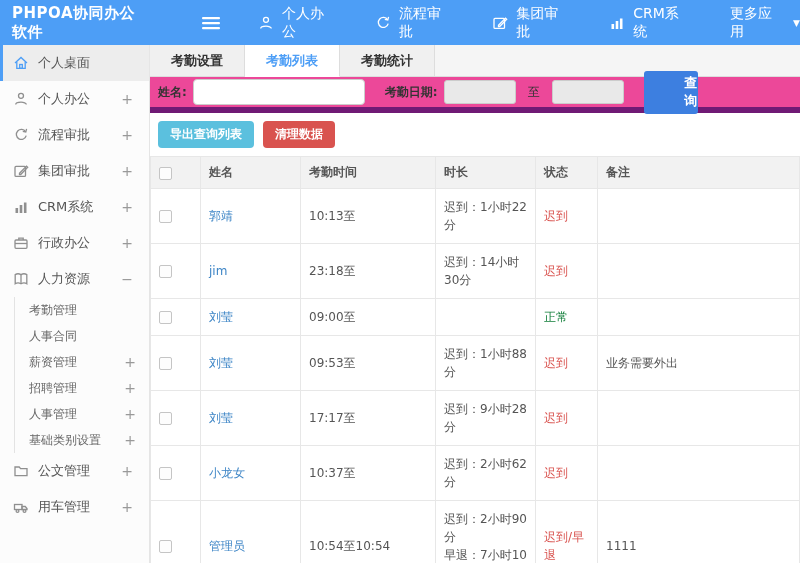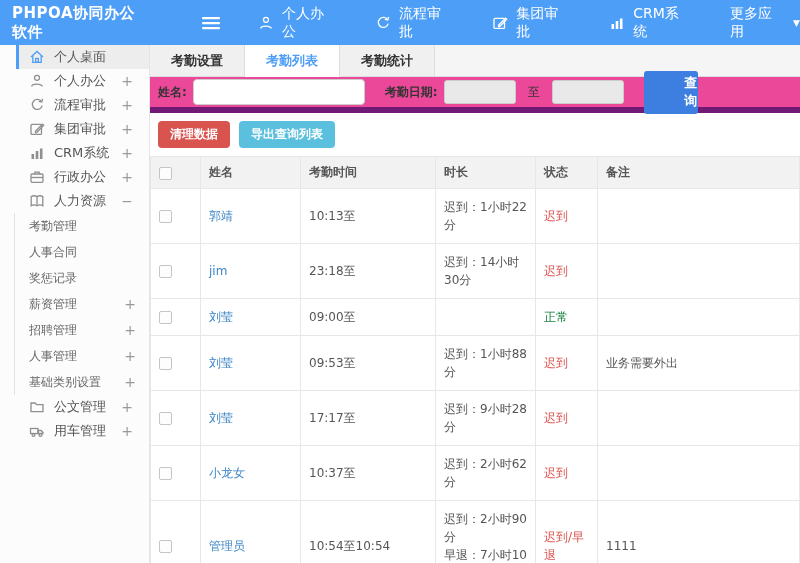--- a/index.html
+++ b/index.html
@@ -11,21 +11,21 @@
   .brand { width:150px; padding-left:12px; font-size:15px; font-weight:bold; letter-spacing:.5px; flex:0 0 150px;}
   .hamburger { margin-left:52px; display:flex; align-items:center; cursor:pointer; }
   .topnav { display:flex; align-items:center; }
   .nav-item { display:flex; align-items:center; margin-left:38px; font-size:14px; color:#fff; text-decoration:none; cursor:pointer;}
   .nav-item .nico { display:flex; margin-right:8px; }
   .caret { font-size:9px; margin-left:8px; }
 
   
   .layout { display:flex; height:518px; }
   .sidebar { flex:0 0 150px; width:150px; background:#fcfcfc; border-right:1px solid #e5e5e5; font-size:13px; color:#555; }
-  .side-item { height:24px; display:flex; align-items:center; padding-left:10px; border-left:3px solid transparent; cursor:pointer;margin-left:16px; }
+  .side-item { height:36px; display:flex; align-items:center; padding-left:10px; border-left:3px solid transparent; cursor:pointer; }
   .side-item.active { background:#ededed; border-left-color:#4d9ef6; }
   .side-item.active .sico { color:#4d9ef6; }
   .sico { color:#8f8f8f; display:flex; margin-right:9px; }
   .slabel { color:#555; }
   .expand { margin-left:auto; margin-right:16px; color:#999; font-size:14px; cursor:pointer; }
   .submenu { margin-left:14px; border-left:1px solid #e3e3e3; }
   .sub-item { height:26px; display:flex; align-items:center; padding-left:14px; font-size:12px; color:#666; cursor:pointer; }
   .sub-item .expand { margin-right:13px; }
 
   
@@ -197,23 +197,20 @@
       <span class="expand">−</span>
     </div>
     <div class="submenu">
       <div class="sub-item">
         <span>考勤管理</span>
       </div>
       <div class="sub-item">
         <span>人事合同</span>
       </div>
       <div class="sub-item">
-        <span>奖惩记录</span>
-      </div>
-      <div class="sub-item">
         <span>薪资管理</span>
         <span class="expand">+</span>
       </div>
       <div class="sub-item">
         <span>招聘管理</span>
         <span class="expand">+</span>
       </div>
       <div class="sub-item">
         <span>人事管理</span>
         <span class="expand">+</span>
@@ -257,22 +254,22 @@
       <label>姓名:</label>
       <input class="name-input" type="text" style="">
       <label class="date-label">考勤日期:</label>
       <input class="date-input" type="text" style="">
       <span class="to-label">至</span>
       <input class="date-input" type="text" style="">
       <button class="btn-search">查 询</button>
     </div>
 
     <div class="actionbar">
+      <button class="btn btn-info">导出查询列表</button>
       <button class="btn btn-danger">清理数据</button>
-      <button class="btn btn-info">导出查询列表</button>
     </div>
 
     <table>
       <colgroup>
         <col class="c-check">
           <col class="c-name">
           <col class="c-time">
           <col class="c-dur">
           <col class="c-status">
           <col class="c-note">

